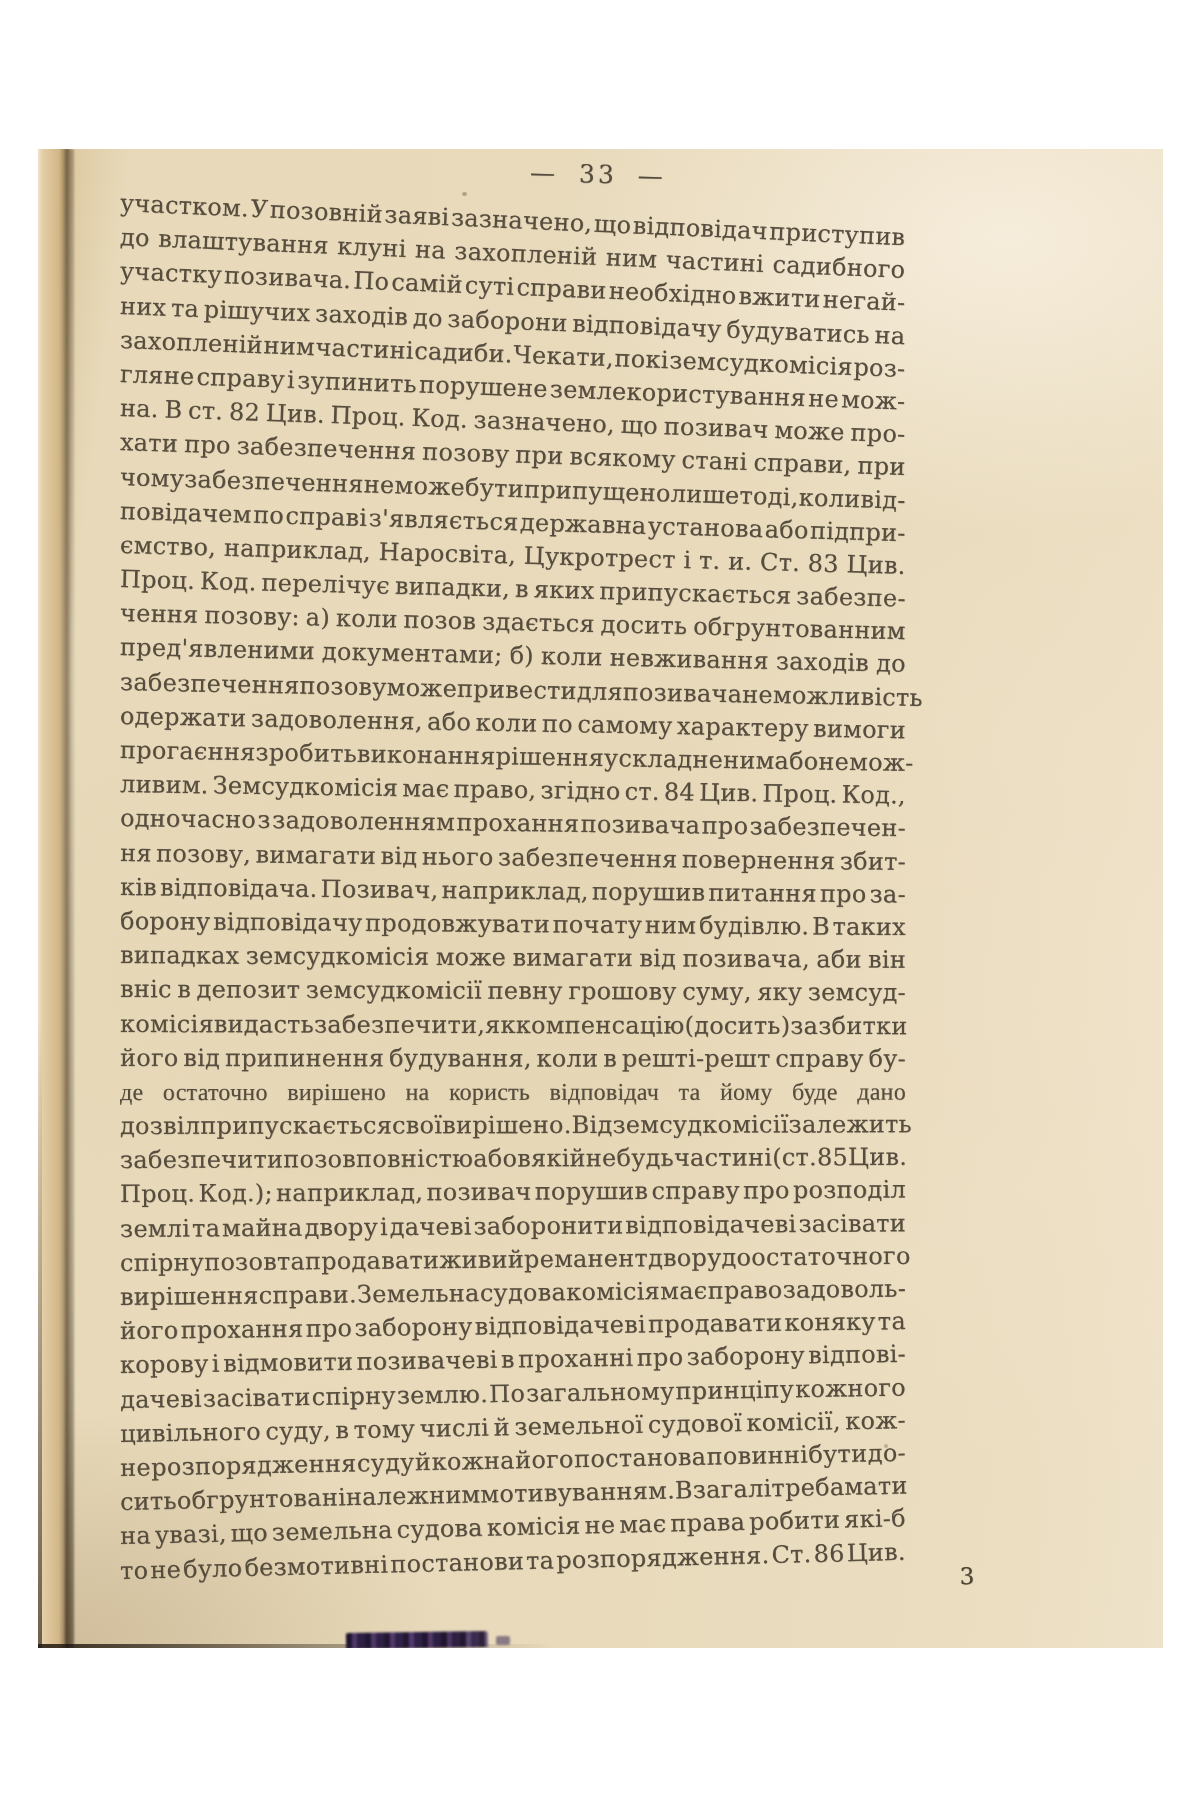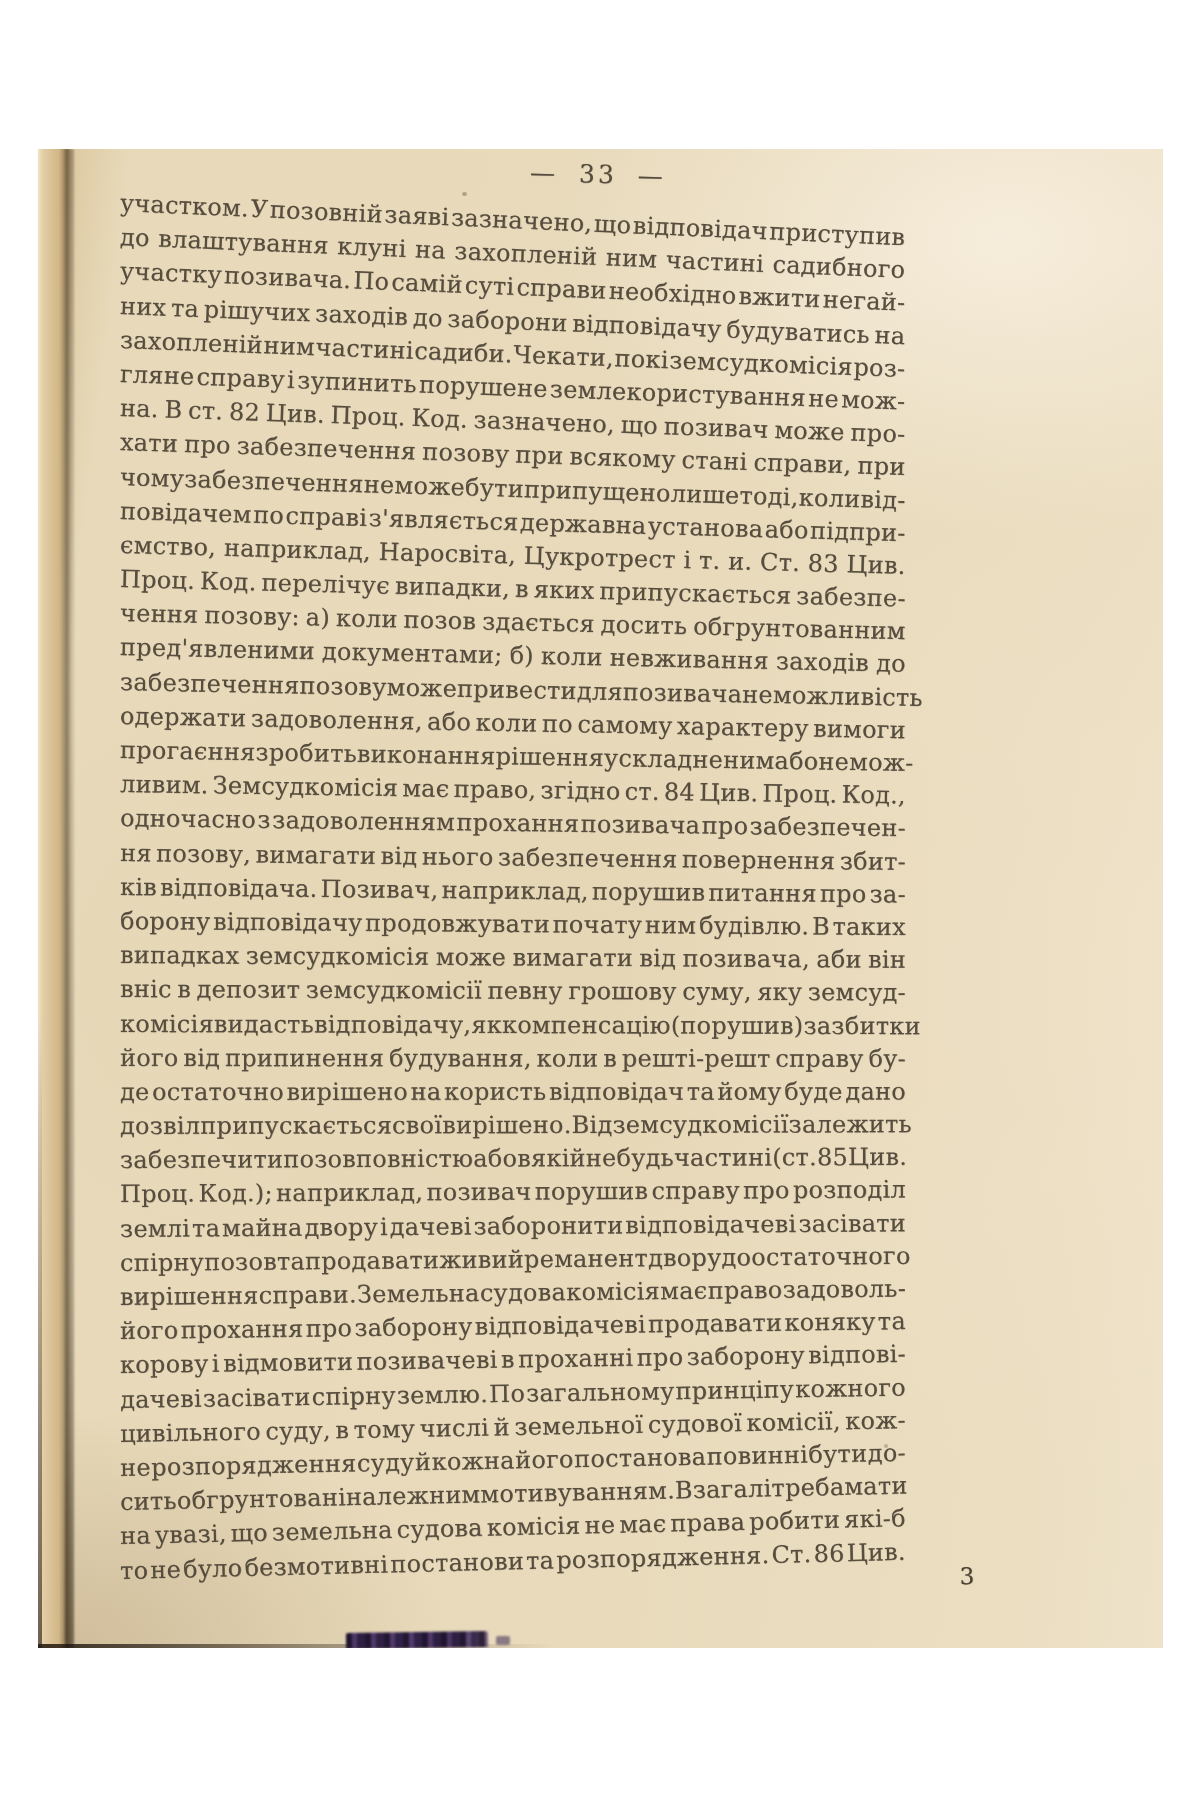--- a/index.html
+++ b/index.html
@@ -338,39 +338,39 @@
         <span>земсудкомісії</span>
         <span>певну</span>
         <span>грошову</span>
         <span>суму,</span>
         <span>яку</span>
         <span>земсуд-</span>
       </div>
       <div class="line" style="transform: rotate(0.16deg);">
         <span>комісія</span>
         <span>видасть</span>
-        <span>відповідачу,</span>
+        <span>забезпечити,</span>
         <span>як</span>
         <span>компенсацію</span>
-        <span>(порушив)</span>
+        <span>(досить)</span>
         <span>за</span>
         <span>збитки</span>
       </div>
       <div class="line" style="transform: rotate(0.06deg);">
         <span>його</span>
         <span>від</span>
         <span>припинення</span>
         <span>будування,</span>
         <span>коли</span>
         <span>в</span>
         <span>решті-решт</span>
         <span>справу</span>
         <span>бу-</span>
       </div>
-      <div class="line" style="transform: rotate(-0.03deg);">
+      <div class="line" style="transform: rotate(-0.03deg); font-family: Liberation Serif, serif;">
         <span>де</span>
         <span>остаточно</span>
         <span>вирішено</span>
         <span>на</span>
         <span>користь</span>
         <span>відповідач</span>
         <span>та</span>
         <span>йому</span>
         <span>буде</span>
         <span>дано</span>

